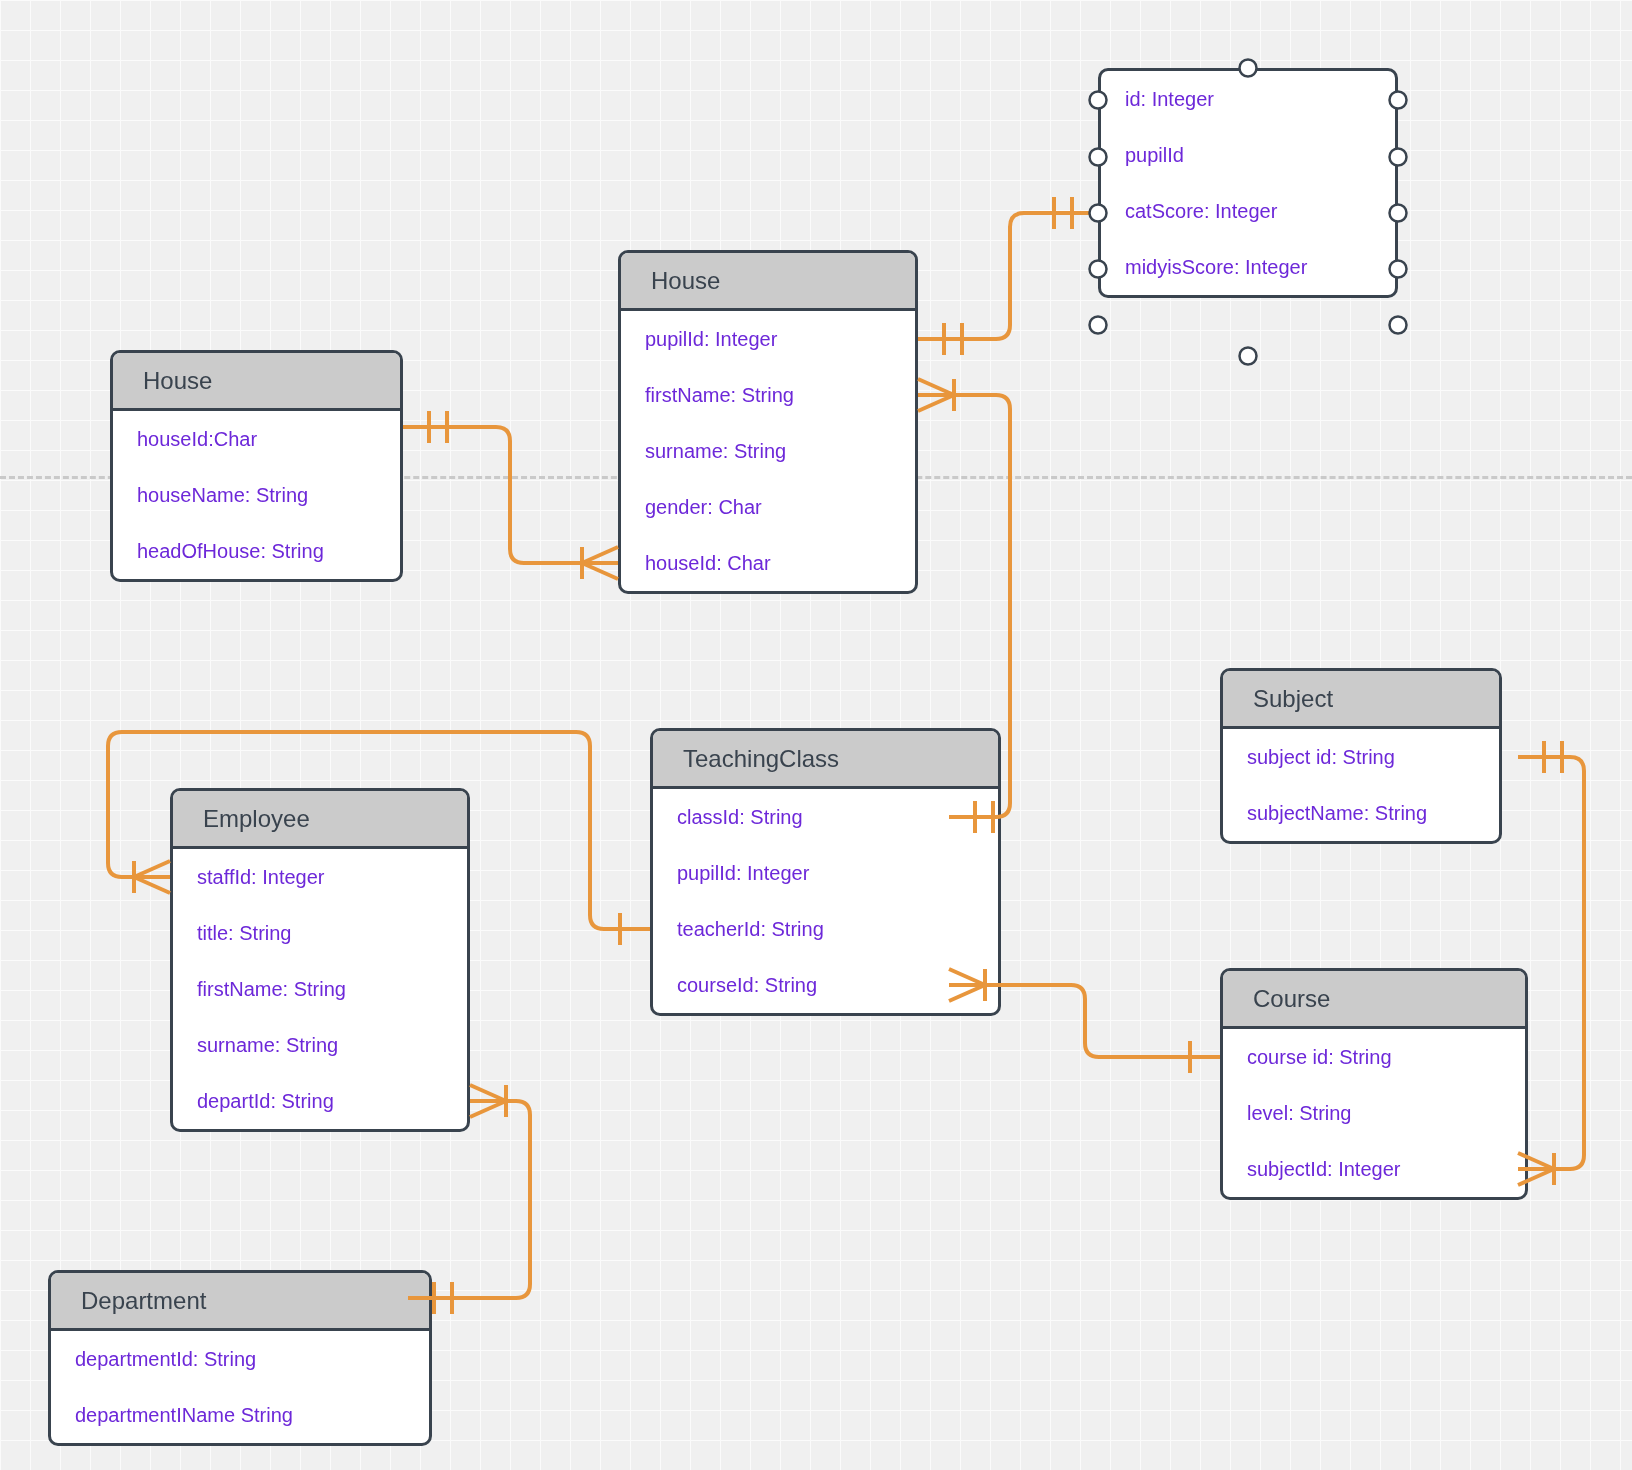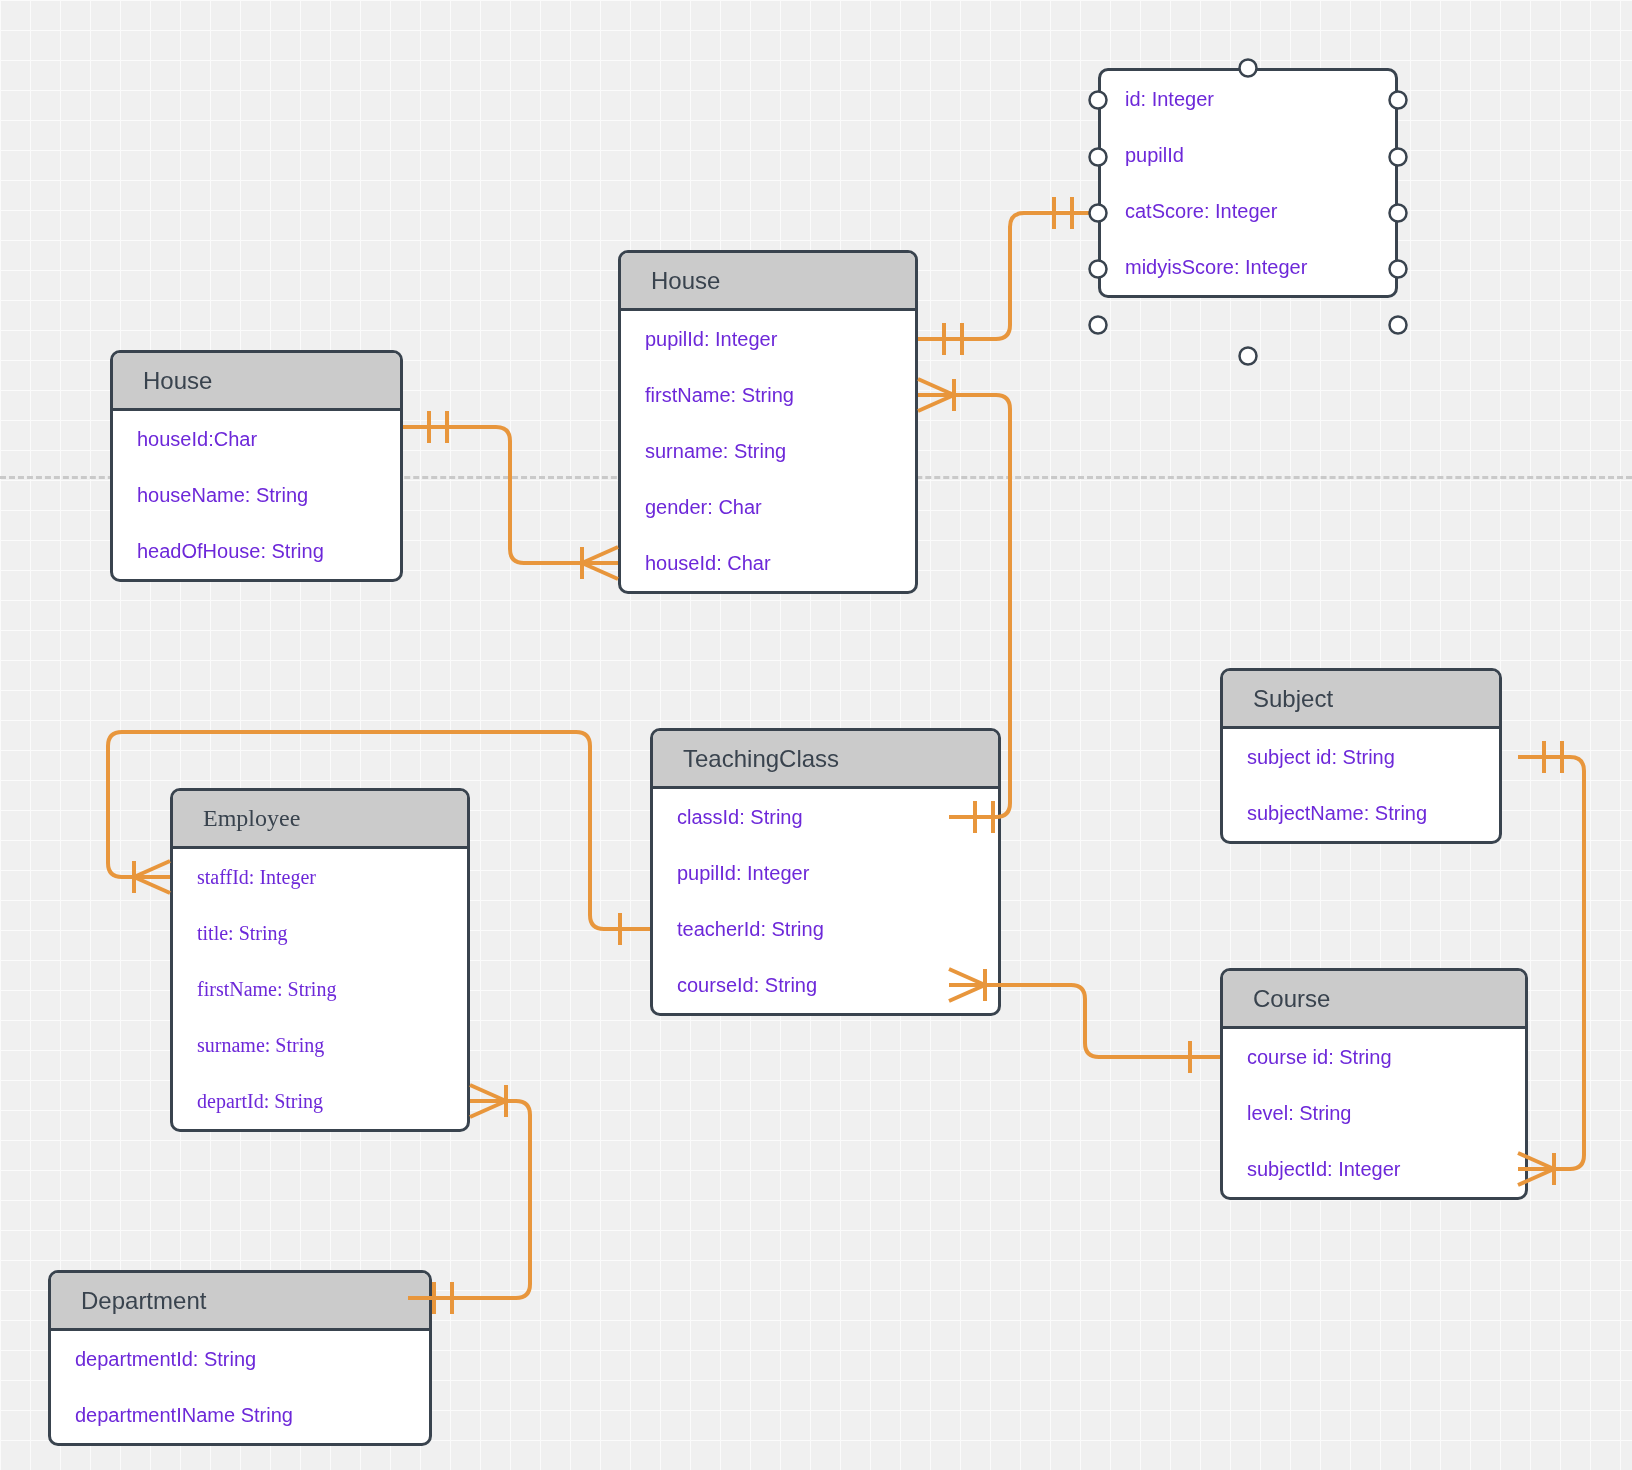--- a/index.html
+++ b/index.html
@@ -116,21 +116,21 @@
       <div class="entity-attr">subject id: String</div>
       <div class="entity-attr">subjectName: String</div>
     </div>
     <div class="entity" style="left: 650px; top: 728px; width: 351px;">
       <div class="entity-header">TeachingClass</div>
       <div class="entity-attr">classId: String</div>
       <div class="entity-attr">pupilId: Integer</div>
       <div class="entity-attr">teacherId: String</div>
       <div class="entity-attr">courseId: String</div>
     </div>
-    <div class="entity" style="left: 170px; top: 788px; width: 300px; font-family: Liberation Serif, serif;">
+    <div class="entity" style="left: 170px; top: 788px; width: 300px;">
       <div class="entity-header">Employee</div>
       <div class="entity-attr">staffId: Integer</div>
       <div class="entity-attr">title: String</div>
       <div class="entity-attr">firstName: String</div>
       <div class="entity-attr">surname: String</div>
       <div class="entity-attr">departId: String</div>
     </div>
     <div class="entity" style="left: 1220px; top: 968px; width: 308px;">
       <div class="entity-header">Course</div>
       <div class="entity-attr">course id: String</div>

